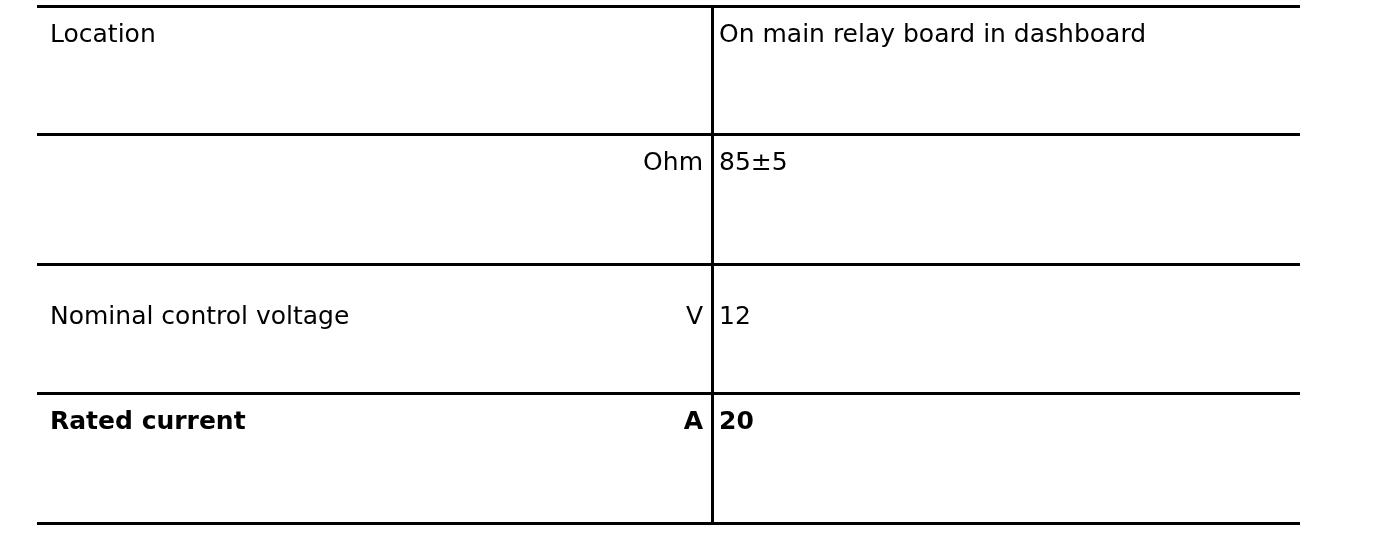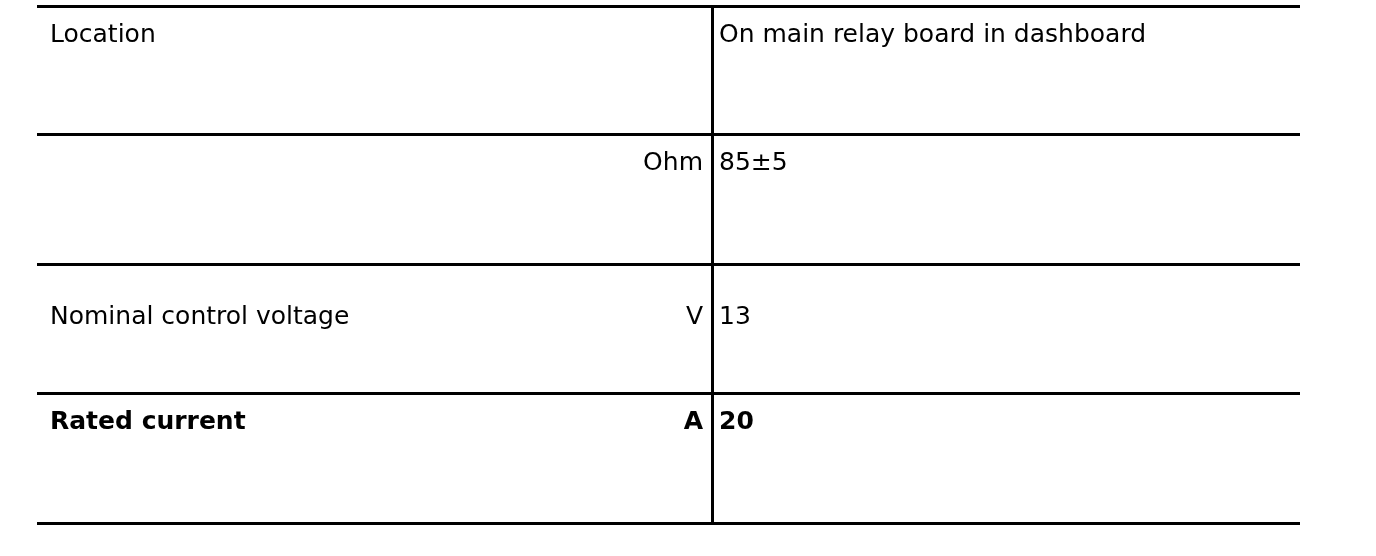--- a/index.html
+++ b/index.html
@@ -106,21 +106,21 @@
   </div>
 
   <div class="row r1">
     <div class="cell-unit">Ohm</div>
     <div class="cell-value">85±5</div>
   </div>
 
   <div class="row r2">
     <div class="cell-label">Nominal control voltage</div>
     <div class="cell-unit">V</div>
-    <div class="cell-value">13</div>
+    <div class="cell-value">12</div>
   </div>
 
   <div class="row r3">
     <div class="cell-label">Rated current</div>
     <div class="cell-unit">A</div>
     <div class="cell-value">20</div>
   </div>
 
 </div>
 

